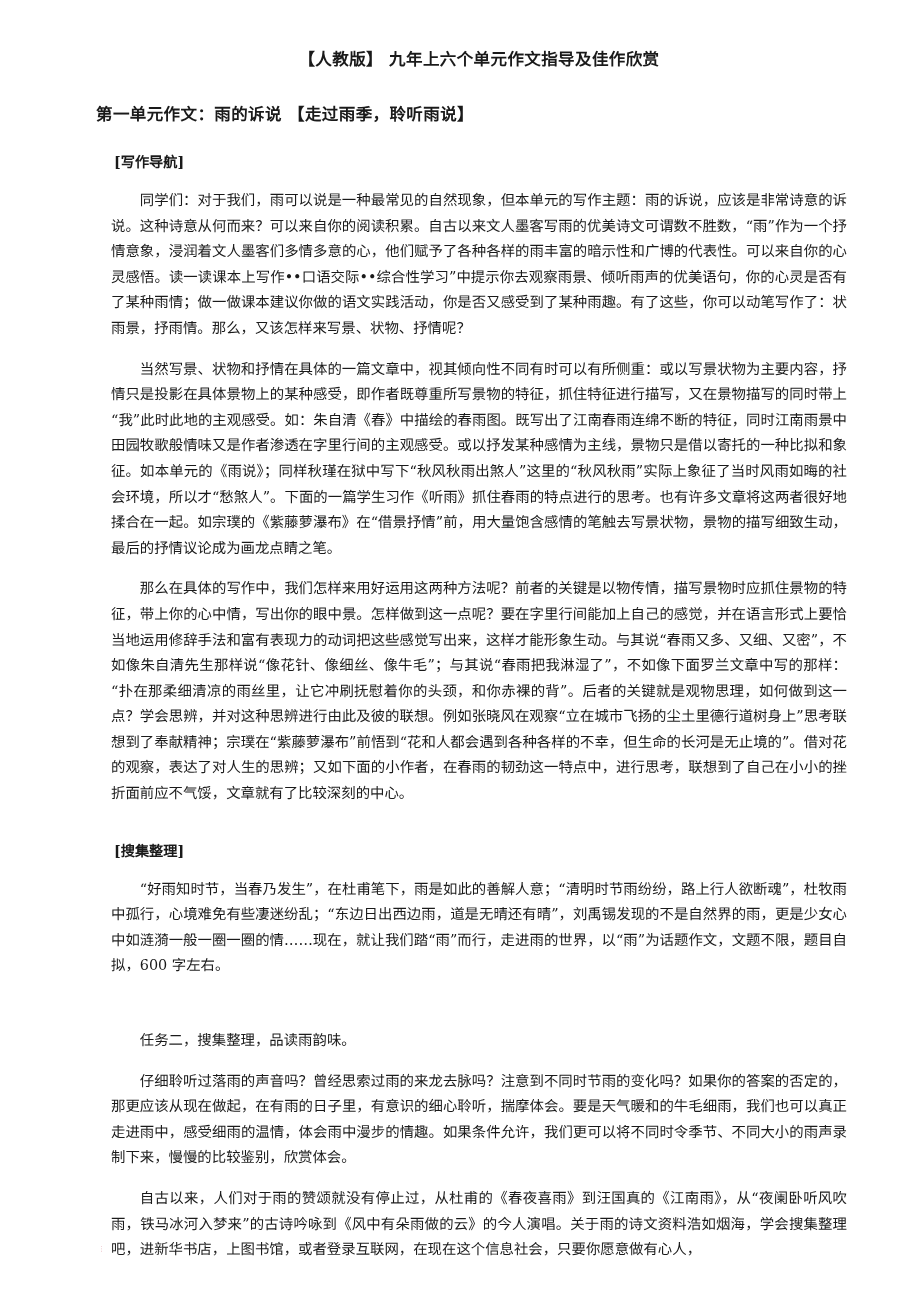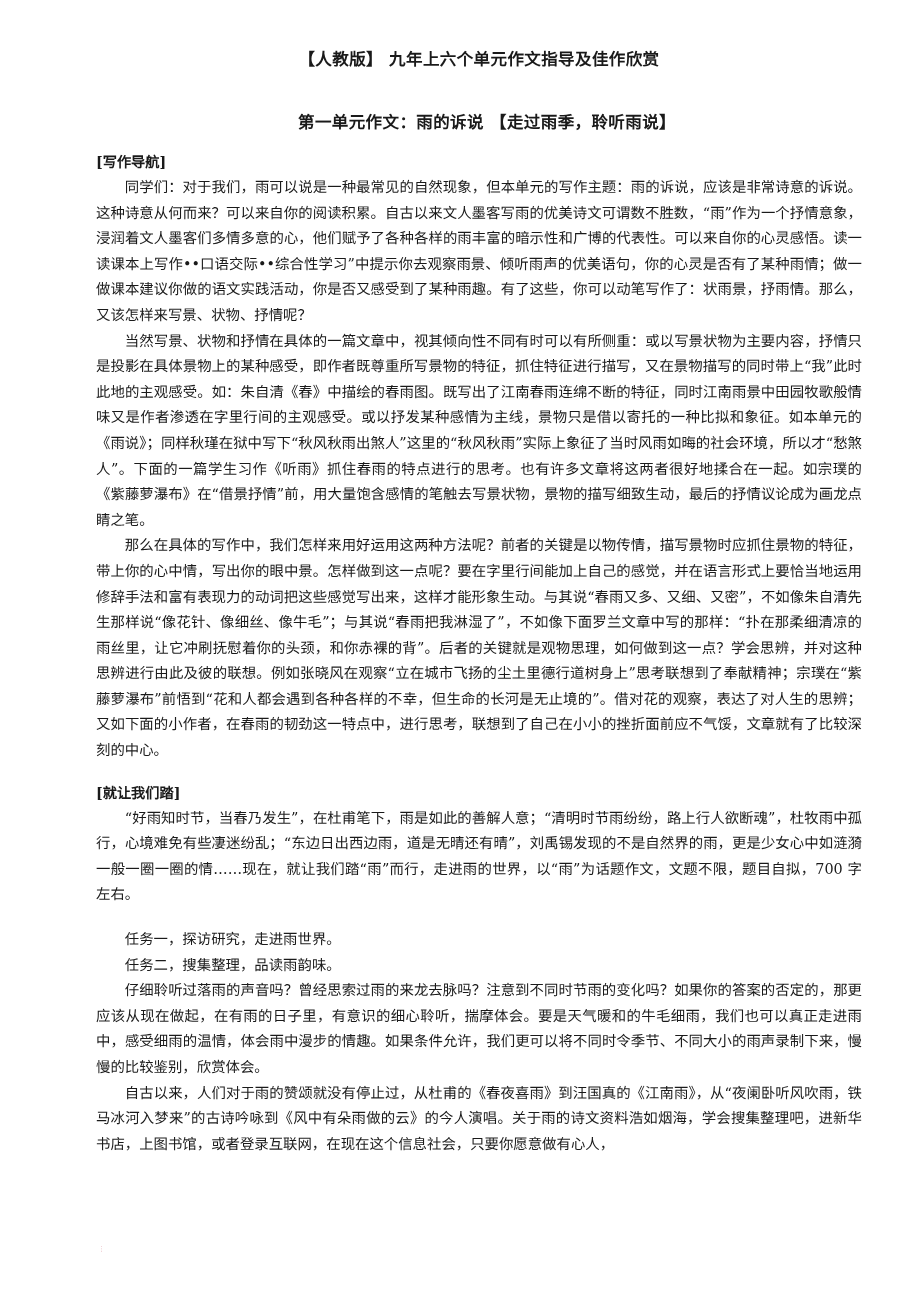--- a/index.html
+++ b/index.html
@@ -41,54 +41,54 @@
     letter-spacing: 0.4px;
     margin: 0;
     padding: 0;
     position: absolute;
     left: 0;
     top: 48px;
     width: 766px;
     line-height: 24px;
   }
   .doc-subtitle {
-    text-align: center;
+    text-align: left;
     font-size: 16.5px;
     font-weight: bold;
     letter-spacing: 0.4px;
-    margin: 8px;
+    margin: 0;
     padding: 0;
     position: absolute;
     left: 0;
     top: 103px;
     width: 766px;
     line-height: 24px;
   }
 
   
   .body-flow {
     position: absolute;
     left: 0;
     top: 152px;
     width: 766px;
   }
 
   .section-head {
     font-size: 14.2px;
     font-weight: bold;
     line-height: 21px;
-    margin: 0 0 2px 0;
+    margin: 0 0 2px 18px;
     text-align: left;
     letter-spacing: 0;
   }
 
   p.para {
     font-size: 14.4px;
     line-height: 25.6px;
-    margin: 0;
+    margin: 15px;
     text-align: justify;
     text-justify: inter-ideograph;
     text-indent: 2em;
     letter-spacing: 0;
     word-break: break-all;
   }
   .gap-lg { height: 19px; }
 
   .tail-mark {
     position: absolute;
@@ -117,28 +117,27 @@
       <div class="section">
         <div class="section-head">[写作导航]</div>
         <p class="para">同学们：对于我们，雨可以说是一种最常见的自然现象，但本单元的写作主题：雨的诉说，应该是非常诗意的诉说。这种诗意从何而来？可以来自你的阅读积累。自古以来文人墨客写雨的优美诗文可谓数不胜数，“雨”作为一个抒情意象，浸润着文人墨客们多情多意的心，他们赋予了各种各样的雨丰富的暗示性和广博的代表性。可以来自你的心灵感悟。读一读课本上写作••口语交际••综合性学习”中提示你去观察雨景、倾听雨声的优美语句，你的心灵是否有了某种雨情；做一做课本建议你做的语文实践活动，你是否又感受到了某种雨趣。有了这些，你可以动笔写作了：状雨景，抒雨情。那么，又该怎样来写景、状物、抒情呢？</p>
         <p class="para">当然写景、状物和抒情在具体的一篇文章中，视其倾向性不同有时可以有所侧重：或以写景状物为主要内容，抒情只是投影在具体景物上的某种感受，即作者既尊重所写景物的特征，抓住特征进行描写，又在景物描写的同时带上“我”此时此地的主观感受。如：朱自清《春》中描绘的春雨图。既写出了江南春雨连绵不断的特征，同时江南雨景中田园牧歌般情味又是作者渗透在字里行间的主观感受。或以抒发某种感情为主线，景物只是借以寄托的一种比拟和象征。如本单元的《雨说》；同样秋瑾在狱中写下“秋风秋雨出煞人”这里的“秋风秋雨”实际上象征了当时风雨如晦的社会环境，所以才“愁煞人”。下面的一篇学生习作《听雨》抓住春雨的特点进行的思考。也有许多文章将这两者很好地揉合在一起。如宗璞的《紫藤萝瀑布》在“借景抒情”前，用大量饱含感情的笔触去写景状物，景物的描写细致生动，最后的抒情议论成为画龙点睛之笔。</p>
         <p class="para">那么在具体的写作中，我们怎样来用好运用这两种方法呢？前者的关键是以物传情，描写景物时应抓住景物的特征，带上你的心中情，写出你的眼中景。怎样做到这一点呢？要在字里行间能加上自己的感觉，并在语言形式上要恰当地运用修辞手法和富有表现力的动词把这些感觉写出来，这样才能形象生动。与其说“春雨又多、又细、又密”，不如像朱自清先生那样说“像花针、像细丝、像牛毛”；与其说“春雨把我淋湿了”，不如像下面罗兰文章中写的那样：“扑在那柔细清凉的雨丝里，让它冲刷抚慰着你的头颈，和你赤裸的背”。后者的关键就是观物思理，如何做到这一点？学会思辨，并对这种思辨进行由此及彼的联想。例如张晓风在观察“立在城市飞扬的尘土里德行道树身上”思考联想到了奉献精神；宗璞在“紫藤萝瀑布”前悟到“花和人都会遇到各种各样的不幸，但生命的长河是无止境的”。借对花的观察，表达了对人生的思辨；又如下面的小作者，在春雨的韧劲这一特点中，进行思考，联想到了自己在小小的挫折面前应不气馁，文章就有了比较深刻的中心。</p>
       </div>
 
       <div class="gap-lg"></div>
 
       <div class="section">
-        <div class="section-head">[就让我们踏]</div>
-        <p class="para">“好雨知时节，当春乃发生”，在杜甫笔下，雨是如此的善解人意；“清明时节雨纷纷，路上行人欲断魂”，杜牧雨中孤行，心境难免有些凄迷纷乱；“东边日出西边雨，道是无晴还有晴”，刘禹锡发现的不是自然界的雨，更是少女心中如涟漪一般一圈一圈的情……现在，就让我们踏“雨”而行，走进雨的世界，以“雨”为话题作文，文题不限，题目自拟，700 字左右。</p>
+        <div class="section-head">[搜集整理]</div>
+        <p class="para">“好雨知时节，当春乃发生”，在杜甫笔下，雨是如此的善解人意；“清明时节雨纷纷，路上行人欲断魂”，杜牧雨中孤行，心境难免有些凄迷纷乱；“东边日出西边雨，道是无晴还有晴”，刘禹锡发现的不是自然界的雨，更是少女心中如涟漪一般一圈一圈的情……现在，就让我们踏“雨”而行，走进雨的世界，以“雨”为话题作文，文题不限，题目自拟，600 字左右。</p>
       </div>
 
       <div class="gap-lg"></div>
 
       <div class="section">
-        <p class="para">任务一，探访研究，走进雨世界。</p>
         <p class="para">任务二，搜集整理，品读雨韵味。</p>
         <p class="para">仔细聆听过落雨的声音吗？曾经思索过雨的来龙去脉吗？注意到不同时节雨的变化吗？如果你的答案的否定的，那更应该从现在做起，在有雨的日子里，有意识的细心聆听，揣摩体会。要是天气暖和的牛毛细雨，我们也可以真正走进雨中，感受细雨的温情，体会雨中漫步的情趣。如果条件允许，我们更可以将不同时令季节、不同大小的雨声录制下来，慢慢的比较鉴别，欣赏体会。</p>
         <p class="para">自古以来，人们对于雨的赞颂就没有停止过，从杜甫的《春夜喜雨》到汪国真的《江南雨》，从“夜阑卧听风吹雨，铁马冰河入梦来”的古诗吟咏到《风中有朵雨做的云》的今人演唱。关于雨的诗文资料浩如烟海，学会搜集整理吧，进新华书店，上图书馆，或者登录互联网，在现在这个信息社会，只要你愿意做有心人，</p>
       </div>
 
     </div>
   </div>
 
   <div class="tail-mark">⋮</div>
 </div>

